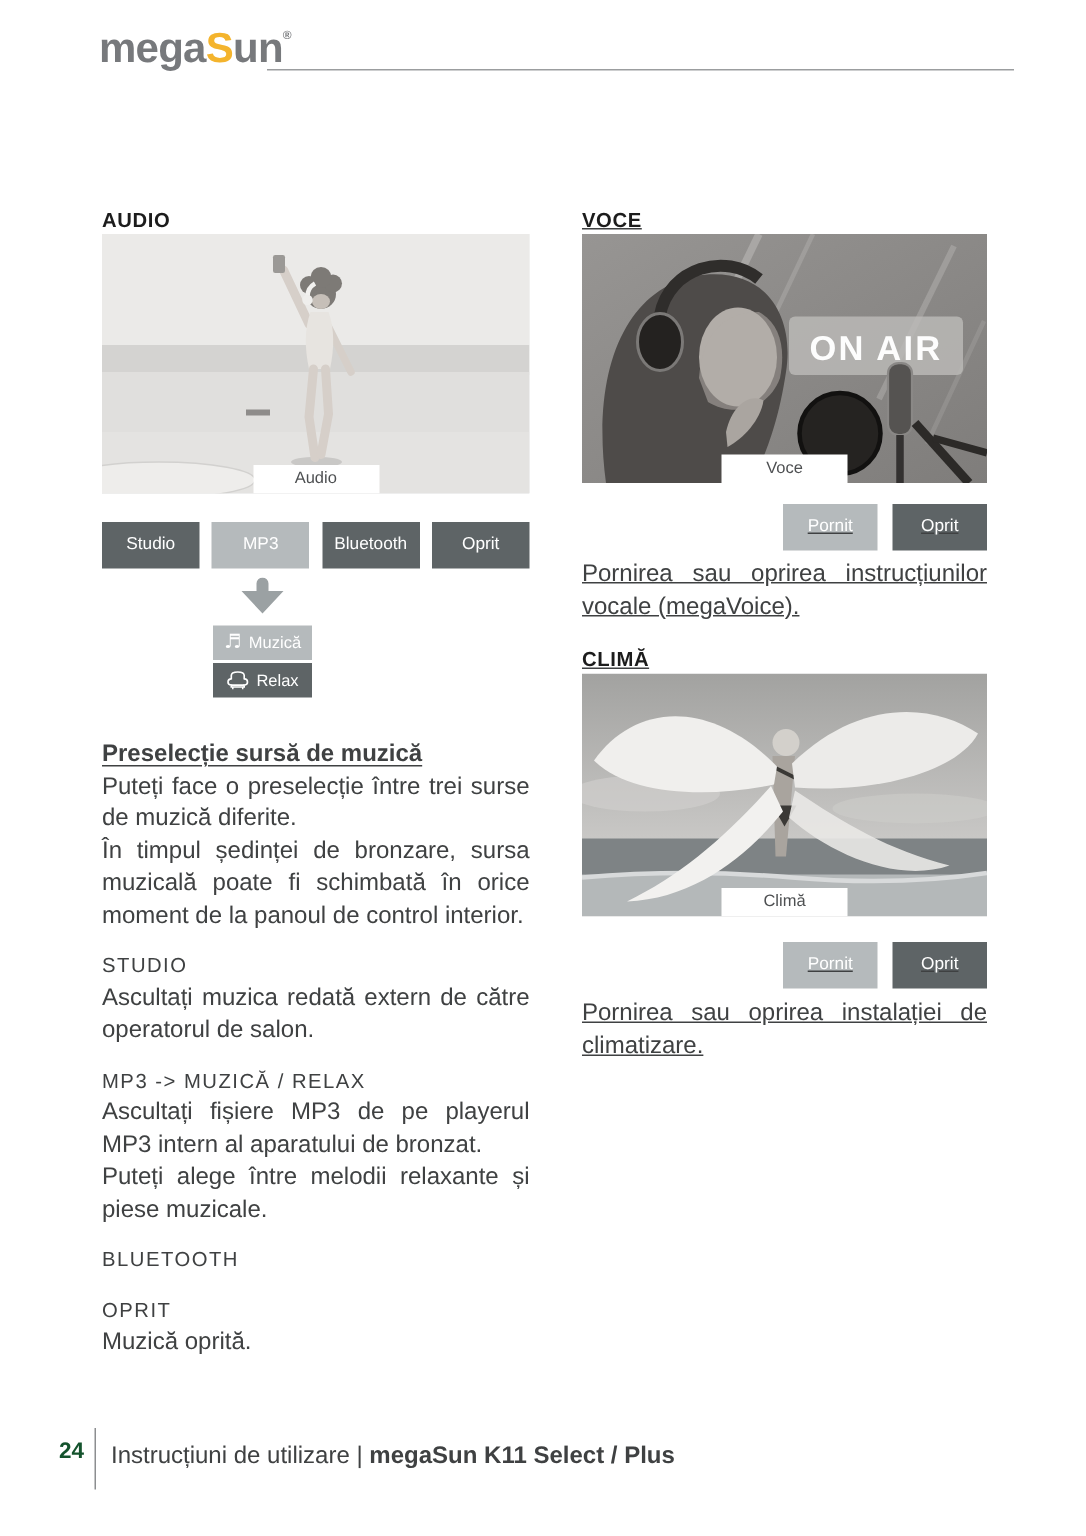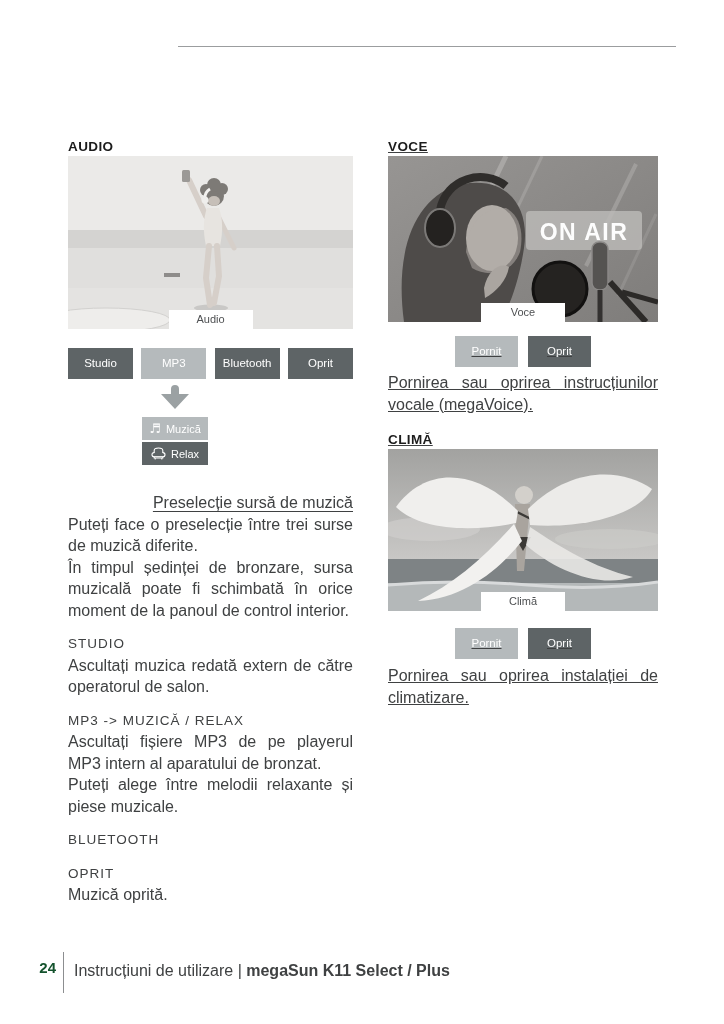--- a/index.html
+++ b/index.html
@@ -30,45 +30,46 @@
     position:absolute; left:50%; transform:translateX(-50%); bottom:0;
     width:84px; height:19px; line-height:19px; background:#ffffff;
     color:#4e5052; font-size:11px; text-align:center;
   }
 
   .btn { box-sizing:border-box; height:31px; line-height:31px; text-align:center; color:#ffffff; font-size:11.5px; }
   .dark  { background:#5e6466; }
   .light { background:#b5babc; }
   .btn-row { display:flex; justify-content:space-between; margin-top:19px; }
   .src-btn { width:65px; }
-  .onoff-row { display:flex; justify-content:center; gap:10px; margin-top:14px; }
+  .onoff-row { display:flex; justify-content:flex-end; gap:10px; margin-top:14px; }
   .onoff-btn { width:63px; }
 
   .down-arrow { display:block; margin:6px 0 0 92px; }
   .mode-stack { margin:7px 0 0 74px; width:66px; }
   .mode-btn { height:23px; margin-bottom:2px; display:flex; align-items:center; justify-content:center; gap:5px; color:#fff; font-size:11px; }
   .music-glyph { font-family:"DejaVu Sans",sans-serif; font-size:13px; line-height:13px; }
 
   .text-block { margin-top:27px; }
   p { margin:0; font-size:16px; line-height:21.5px; text-align:justify; }
-  .tb-heading { font-weight:normal; text-decoration:underline; text-underline-offset:3px; text-align:right; }
+  .tb-heading { font-weight:bold; text-decoration:underline; text-underline-offset:3px; text-align:left; }
   .sub-heading { margin-top:12px; letter-spacing:1px; text-align:left; font-size:13.5px; }
   .desc { margin-top:5px; }
 
   
   .page-num { position:absolute; left:26px; top:959px; width:30px; text-align:right; font-size:15px; font-weight:bold; color:#14532d; }
   .footer-rule { position:absolute; left:63px; top:952px; width:1px; height:41px; background:#8c8e90; }
   .footer-text { position:absolute; left:74px; top:962px; font-size:16px; color:#3f4142; white-space:nowrap; }
   .footer-text .bold { font-weight:bold; }
 </style>
 </head>
 <body>
 
 <div class="page">
 
+  <div class="logo"><span class="lg">mega</span><span class="ly">S</span><span class="lg">un</span><span class="lreg">®</span></div>
   <div class="header-rule"></div>
 
   <div class="col col-left">
     <h2 class="sec-title">AUDIO</h2>
 
     <div class="photo" style="height:173px">
       <svg width="285" height="173" viewBox="0 0 285 173">
         <rect width="285" height="78" fill="#ebeae8"></rect>
         <rect y="74" width="285" height="20" fill="#d4d3d1"></rect>
         <rect y="92" width="285" height="81" fill="#e0dfdd"></rect>

